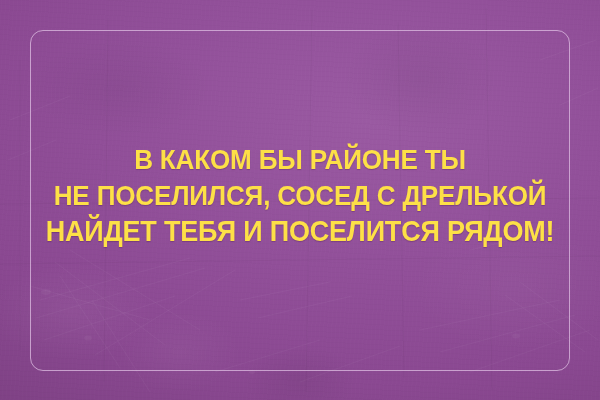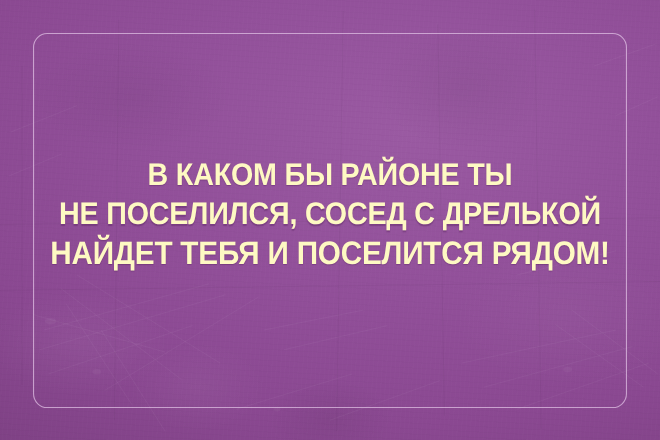--- a/index.html
+++ b/index.html
@@ -76,21 +76,21 @@
     pointer-events: none;
   }
 
   
   .quote {
     position: absolute;
     left: 0;
     right: 0;
     top: 141px;
     text-align: center;
-    color: #fef9c3;
+    color: #fde047;
   }
   .quote-line {
     display: block;
     font-weight: 700;
     font-size: 28.5px;
     line-height: 36px;
     letter-spacing: -0.2px;
     text-transform: uppercase;
     white-space: nowrap;
     transform: scaleX(0.915);

